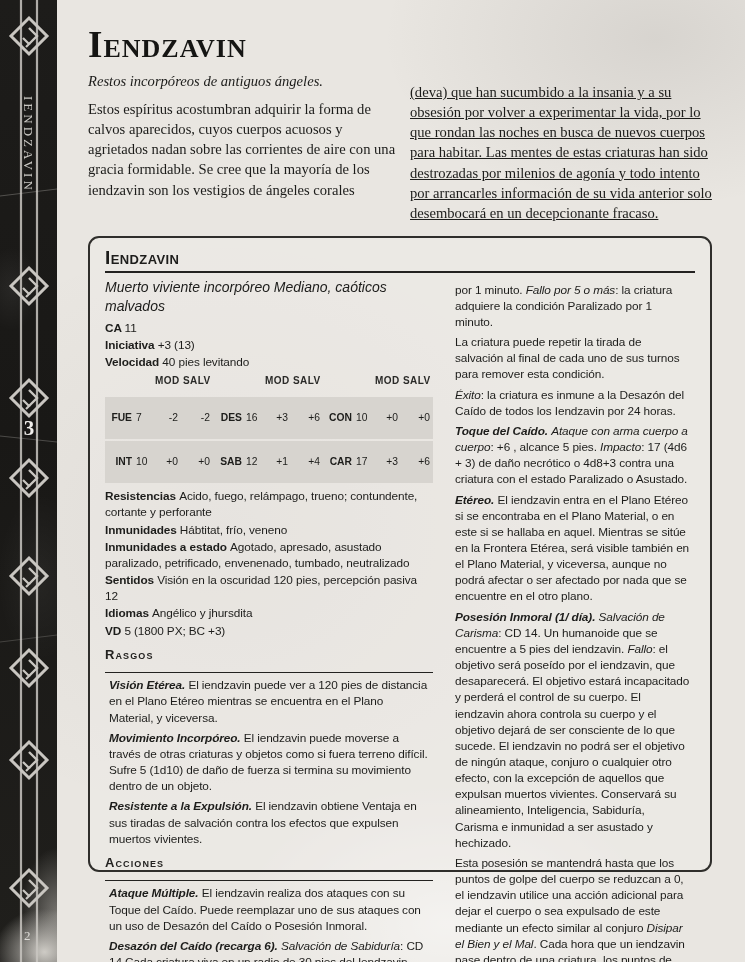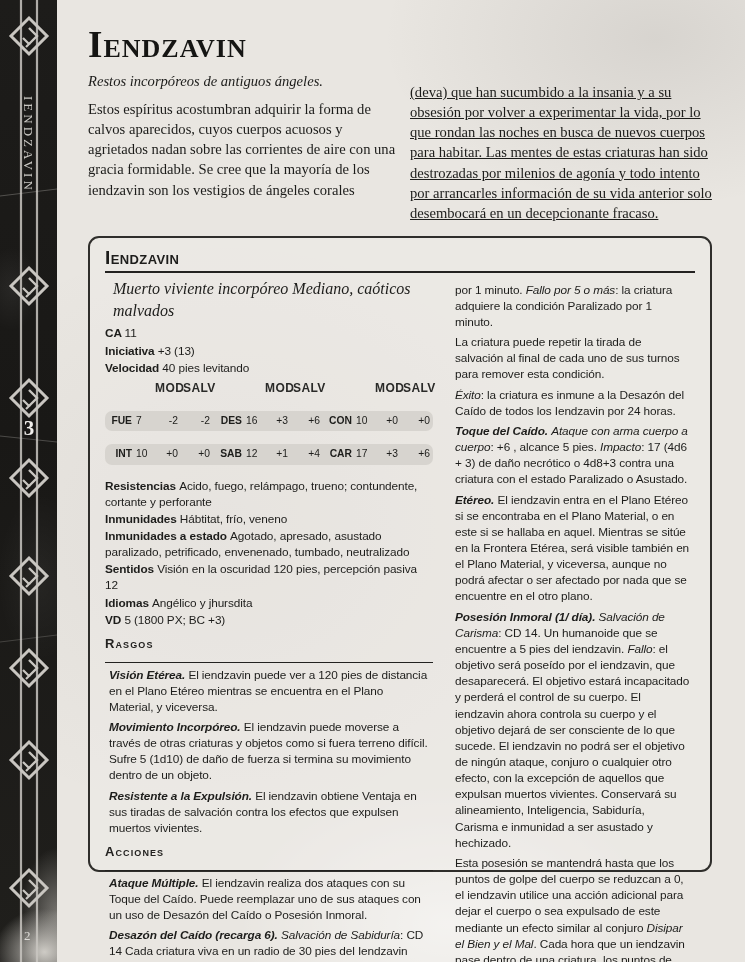--- a/index.html
+++ b/index.html
@@ -42,29 +42,29 @@
   .intro-right .body-serif{padding-top:56px;text-decoration:underline;}
   
   .statblock{margin-top:13px;height:636px;box-sizing:border-box;
     border:2px solid #2f2e2b;border-radius:11px;
     background:rgba(240,238,234,.35);
     padding:8px 15px 12px 15px;
     font-size:11.8px;line-height:1.37;letter-spacing:-.1px;color:#1d1d1b;}
   .sb-name{margin:0 0 0 0;font-weight:bold;font-variant:small-caps;font-size:19px;
     letter-spacing:.4px;border-bottom:2px solid #232220;padding-bottom:1px;line-height:1.25;}
   .sb-cols{display:grid;grid-template-columns:1fr 1fr;column-gap:18px;padding-top:5px;}
-  .sb-type{margin:0 0 4px 8px;font-style:italic;font-size:16px;letter-spacing:0;font-family:Liberation Serif, serif;}
+  .sb-type{margin:0 0 4px 0;font-style:italic;font-size:14px;letter-spacing:0;}
   .sb-line{margin:0 0 1px 0;}
   .r-b{font-weight:bold}.r-i{font-style:italic}.r-bi{font-weight:bold;font-style:italic}
   
   .ab-table{margin:4px 0 5px 0;font-size:10.3px;letter-spacing:0;}
   .ab-row{display:grid;grid-template-columns:repeat(3, 29px 17px 26px 30px);
     column-gap:2px;align-items:center;}
-  .ab-head{color:#2a2a28;font-weight:bold;font-size:12px;letter-spacing:.4px;margin-bottom:15px;}
-  .ab-data{background:#d7d4cf;padding:3px 0;margin-bottom:13px;border-radius:7px;}
+  .ab-head{color:#2a2a28;font-weight:bold;font-size:10px;letter-spacing:.4px;margin-bottom:9px;}
+  .ab-data{background:#d7d4cf;padding:14px 0;margin-bottom:2px;}
   .ab-ab{font-weight:bold;text-align:right;padding-right:2px;}
   .ab-score{text-align:left;}
   .ab-mod,.ab-salv{text-align:right;padding-right:3px;}
   
   .sb-section{margin:8px 0 4px 0;font-variant:small-caps;font-weight:bold;font-size:13px;
     letter-spacing:1.1px;color:#232220;border-bottom:1.5px solid #232220;
     padding-bottom:10px;line-height:1.2;}
   .sb-par{margin:4px;}
 </style>
 </head>

